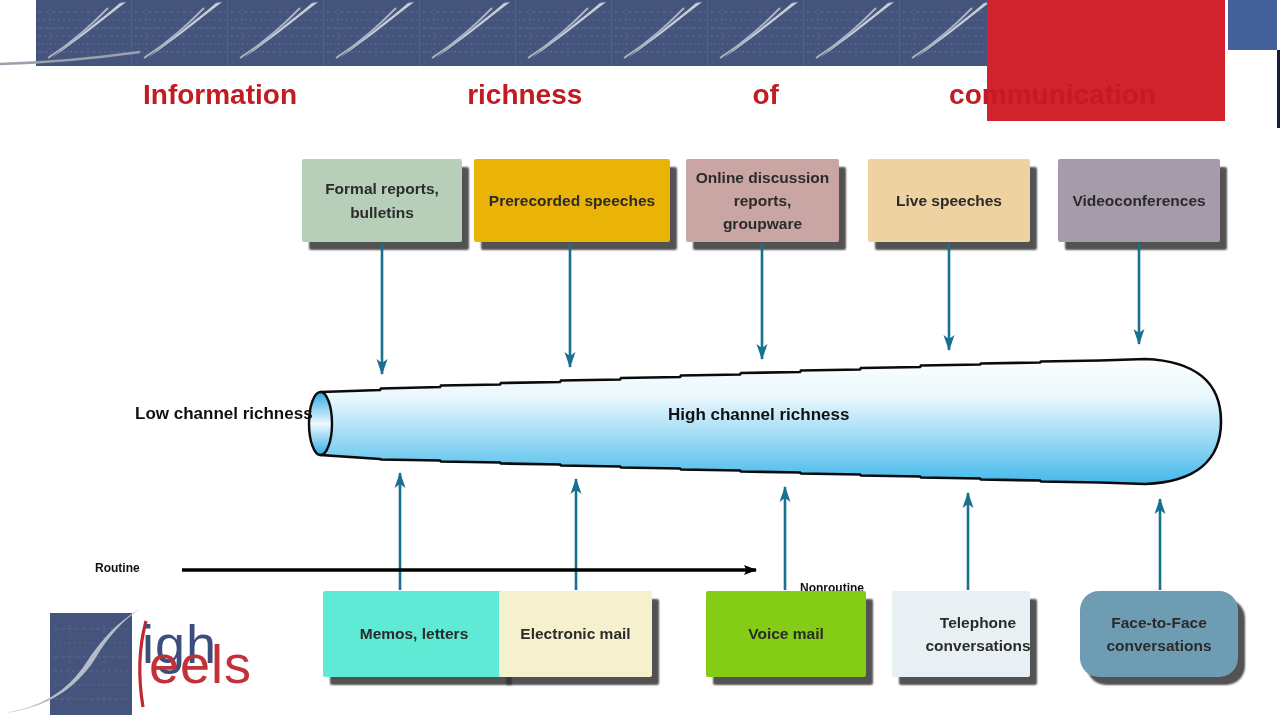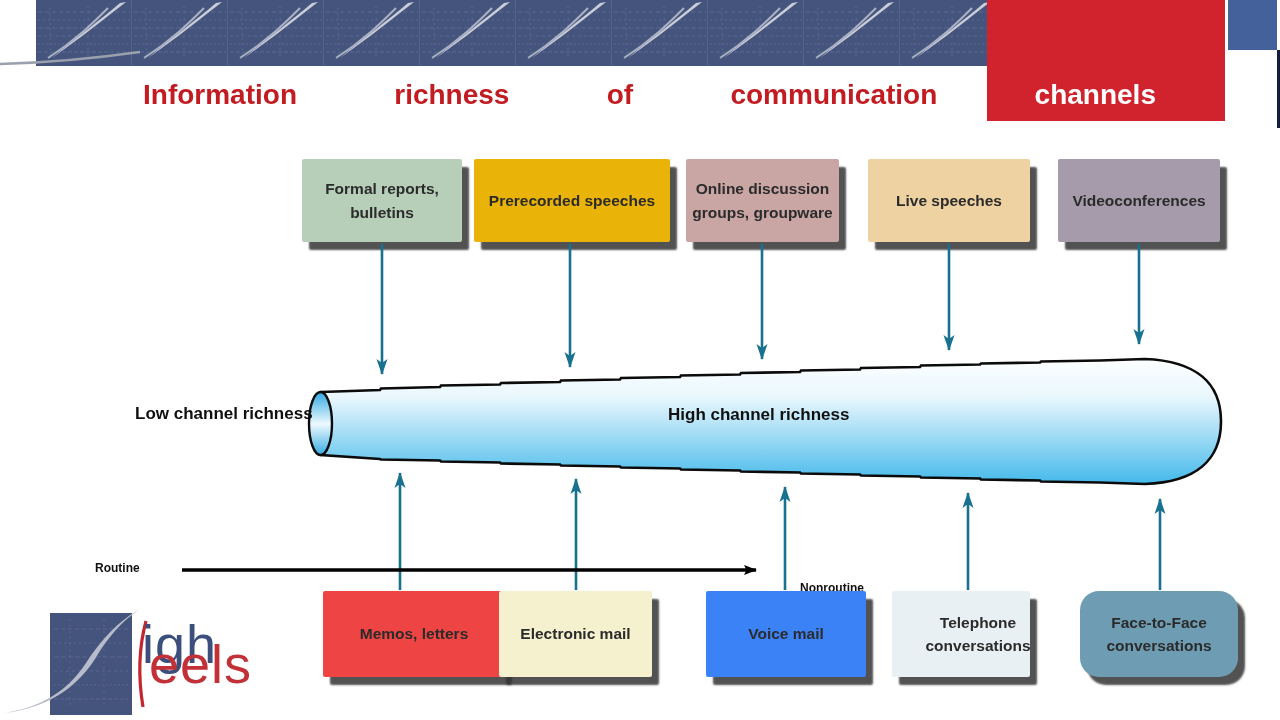--- a/index.html
+++ b/index.html
@@ -69,21 +69,20 @@
 
   <div class="red-block"></div>
   <div class="blue-square"></div>
   <div class="edge-line"></div>
 
   <div class="title">
     <span>Information</span>
     <span>richness</span>
     <span>of</span>
     <span>communication</span>
-    <span class="white">channels</span>
   </div>
 
   <svg class="layer" width="1280" height="720">
     <defs>
       <linearGradient id="bodyGrad" x1="0" y1="355" x2="0" y2="495" gradientUnits="userSpaceOnUse">
         <stop offset="0" stop-color="#ffffff"></stop>
         <stop offset="0.3" stop-color="#e9f7fd"></stop>
         <stop offset="1" stop-color="#2fb1e8"></stop>
       </linearGradient>
       <linearGradient id="capGrad" x1="0" y1="392" x2="0" y2="456" gradientUnits="userSpaceOnUse">
@@ -108,29 +107,29 @@
 
   <div class="cyl-label" style="left:135px;top:404px;">Low channel richness</div>
   <div class="cyl-label" style="left:668px;top:405px;">High channel richness</div>
 
   <div class="axis-label" style="left:95px;top:561px;">Routine</div>
   <div class="axis-label" style="left:800px;top:561px;margin-top:20px;">Nonroutine</div>
 
   <div class="row-top">
     <div class="chan" style="left: 302px; width: 160px; background: rgb(183, 207, 185);">Formal reports, bulletins</div>
     <div class="chan" style="left: 474px; width: 196px; background: #eab308;">Prerecorded speeches</div>
-    <div class="chan" style="left: 686px; width: 153px; background: rgb(201, 166, 164);">Online discussion groups, groupware</div>
+    <div class="chan" style="left: 686px; width: 153px; background: rgb(201, 166, 164);">Online discussion reports, groupware</div>
     <div class="chan" style="left: 868px; width: 162px; background: rgb(238, 210, 161);">Live speeches</div>
     <div class="chan" style="left: 1058px; width: 162px; background: rgb(166, 155, 171);">Videoconferences</div>
   </div>
 
   <div class="row-bottom">
-    <div class="chan" style="left: 323px; width: 182px; background: #ef4444;">Memos, letters</div>
+    <div class="chan" style="left: 323px; width: 182px; background: #5eead4;">Memos, letters</div>
     <div class="chan" style="left: 499px; width: 153px; background: rgb(245, 240, 205);">Electronic mail</div>
-    <div class="chan" style="left: 706px; width: 160px; background: #3b82f6;">Voice mail</div>
+    <div class="chan" style="left: 706px; width: 160px; background: #84cc16;">Voice mail</div>
     <div class="chan" style="left: 892px; width: 138px; background: rgb(233, 240, 243); padding-left: 40px;">Telephone conversations</div>
     <div class="chan" style="left: 1080px; width: 158px; background: rgb(110, 157, 179); border-radius: 19px;">Face-to-Face conversations</div>
   </div>
 
   <svg class="layer" width="1280" height="720">
     <defs>
       <marker id="tealHead" markerUnits="userSpaceOnUse" markerWidth="18" markerHeight="13" refX="15" refY="6.5" orient="auto">
         <polygon points="0,1 16,6.5 0,12 4,6.5" fill="#17718f"></polygon>
       </marker>
       <marker id="blackHead" markerUnits="userSpaceOnUse" markerWidth="15" markerHeight="11" refX="12" refY="5" orient="auto">

